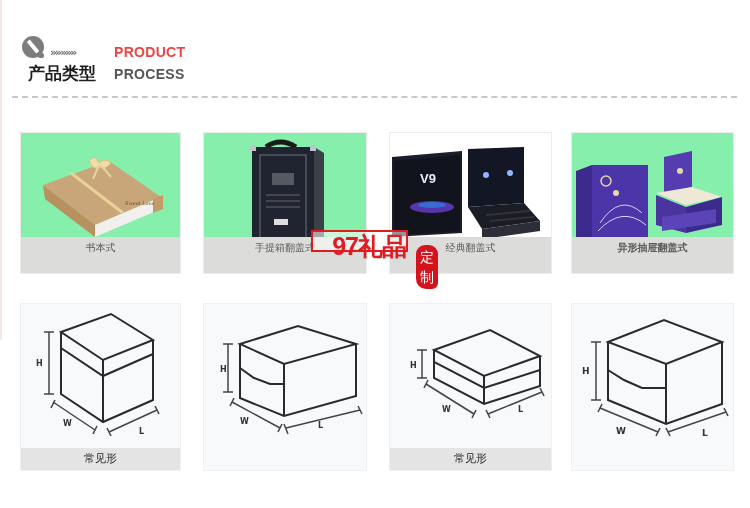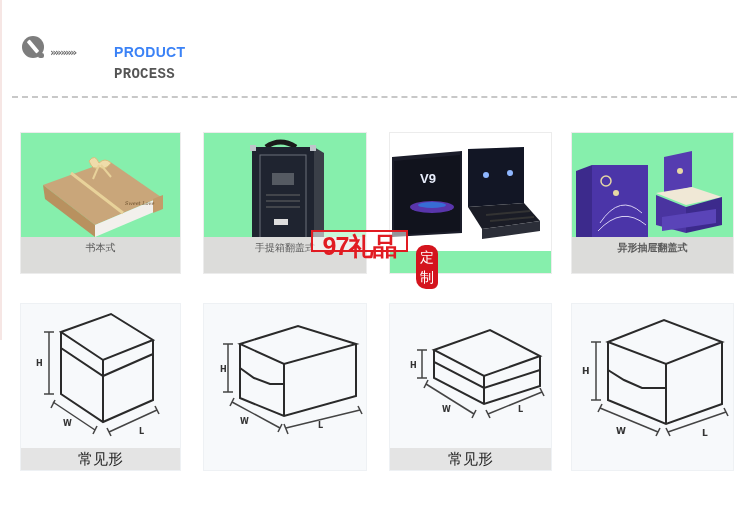--- a/index.html
+++ b/index.html
@@ -9,49 +9,50 @@
       font-family: "DejaVu Sans", "Liberation Sans", sans-serif;
     }
     .edge-line { position: absolute; left: 0; top: 0; width: 2px; height: 340px; background: #f6e6e4; }
 
     
     .header { position: absolute; left: 22px; top: 36px; width: 200px; height: 50px; }
     .logo-icon { position: absolute; left: 0; top: 0; width: 22px; height: 22px; border-radius: 50%; background: #7d7d7d; }
     .logo-icon::before { content: ""; position: absolute; left: 9px; top: 3px; width: 4px; height: 15px; background: #fff; transform: rotate(-40deg); border-radius: 1px; }
     .logo-icon::after { content: ""; position: absolute; left: 16px; top: 17px; width: 6px; height: 5px; background: #7d7d7d; border-radius: 2px; }
     .chevrons { position: absolute; left: 28px; top: 10px; font-size: 11px; color: #6b6b6b; letter-spacing: -2px; font-weight: bold; }
-    .title-en1 { position: absolute; left: 92px; top: 8px; font-size: 14px; color: #3b82f6; font-family: "Liberation Sans", sans-serif; font-weight: bold; letter-spacing: 0.3px; }
-    .title-en2 { position: absolute; left: 92px; top: 30px; font-size: 14px; color: #555; font-family: Liberation Mono, monospace; font-weight: bold; letter-spacing: 0.3px; }
+    .title-en1 { position: absolute; left: 92px; top: 8px; font-size: 14px; color: #ef4444; font-family: "Liberation Sans", sans-serif; font-weight: bold; letter-spacing: 0.3px; }
+    .title-en2 { position: absolute; left: 92px; top: 30px; font-size: 14px; color: #555; font-family: Liberation Sans, sans-serif; font-weight: bold; letter-spacing: 0.3px; }
     .title-zh { position: absolute; left: 6px; top: 26px; font-size: 17px; color: #1e1e1e; font-weight: bold; letter-spacing: 0px; }
     .divider { position: absolute; left: 12px; top: 96px; width: 725px; height: 0; border-top: 2px dashed #c8c8c8; }
 
     
     .card { position: absolute; background: #86efac; border: 1px solid #ececec; box-sizing: border-box; }
     .card .photo { position: absolute; left: 0; top: 0; right: 0; bottom: 22px; overflow: hidden; }
     .card .caption { position: absolute; left: 0; right: 0; bottom: 0; height: 36px; background: #dcdcda; color: #5a5a5a; font-size: 10px; text-align: center; line-height: 22px; }
     .card.diag { background: #f7f9fb; border: 1px solid #eef1f4; }
     .card.diag .photo { bottom: 22px; }
-    .card.diag .caption { background: #e4e4e4; color: #1e1e1e; font-size: 15px; height: 22px; line-height: 22px; }
+    .card.diag .caption { background: #e4e4e4; color: #1e1e1e; font-size: 11px; height: 22px; line-height: 22px; }
 
     svg { display: block; }
 
     
-    .wm { position: absolute; left: 311px; top: 230px; width: 97px; height: 22px; border: 2px solid #e11b22; box-sizing: border-box; color: #e11b22; font-size: 25px; font-weight: bold; line-height: 29px; text-align: center; letter-spacing: -1px; background: rgba(255,255,255,0.55); font-family: "Liberation Sans", sans-serif; }
+    .wm { position: absolute; left: 311px; top: 230px; width: 97px; height: 22px; border: 2px solid #e11b22; box-sizing: border-box; color: #e11b22; font-size: 25px; font-weight: bold; line-height: 29px; text-align: right; letter-spacing: -1px; background: rgba(255,255,255,0.55); font-family: "Liberation Sans", sans-serif; }
     .seal { position: absolute; left: 416px; top: 245px; width: 22px; height: 44px; background: #d4141d; border-radius: 9px 9px 6px 10px; color: #fff; font-size: 14px; line-height: 20px; text-align: center; padding-top: 2px; box-sizing: border-box; }
     .seal span { display: block; }
   </style>
 </head>
 <body>
 
 <div class="edge-line"></div>
 
 <div class="header">
   <div class="logo-icon"></div>
   <div class="chevrons">››››››››››</div>
   <div class="title-en1">PRODUCT</div>
+  <div class="title-zh">产品类型</div>
   <div class="title-en2">PROCESS</div>
 </div>
 <div class="divider"></div>
 
 <div class="card" style="left:20px; top:132px; width:161px; height:142px;">
   <div class="photo">
     <svg width="161" height="120" viewBox="0 0 161 120">
       <polygon points="22,52 88,28 140,64 74,92" fill="#c9a67a"></polygon>
       <polygon points="22,52 74,92 74,104 24,66" fill="#b8915f"></polygon>
       <polygon points="74,92 140,64 140,76 74,104" fill="#f2f0ec"></polygon>
@@ -98,20 +99,21 @@
       <ellipse cx="42" cy="72" rx="14" ry="3" fill="#2e7ae0" opacity="0.8"></ellipse>
       <polygon points="78,16 134,14 134,70 78,74" fill="#121625"></polygon>
       <ellipse cx="96" cy="42" rx="3" ry="3" fill="#8fb7ff"></ellipse>
       <ellipse cx="120" cy="40" rx="3" ry="3" fill="#8fb7ff"></ellipse>
       <polygon points="78,74 134,70 150,88 92,96" fill="#1a1c26"></polygon>
       <polygon points="92,96 150,88 150,98 92,106" fill="#2b2e38"></polygon>
       <line x1="96" y1="82" x2="140" y2="78" stroke="#333" stroke-width="2"></line>
       <line x1="100" y1="88" x2="144" y2="84" stroke="#333" stroke-width="2"></line>
     </svg>
   </div>
+  <div class="caption">经典翻盖式</div>
 </div>
 
 <div class="card" style="left:571px; top:132px; width:163px; height:142px;font-weight:bold;">
   <div class="photo">
     <svg width="163" height="120" viewBox="0 0 163 120">
       <polygon points="4,38 20,32 20,108 4,110" fill="#3c2a8c"></polygon>
       <rect x="20" y="32" width="56" height="76" fill="#4b35a8"></rect>
       <circle cx="34" cy="48" r="5" fill="none" stroke="#e6d8a4" stroke-width="1.5"></circle>
       <circle cx="44" cy="60" r="3" fill="#e6d8a4"></circle>
       <path d="M28,90 q20,-30 42,-10" fill="none" stroke="#d8d0f2" stroke-width="1"></path>

